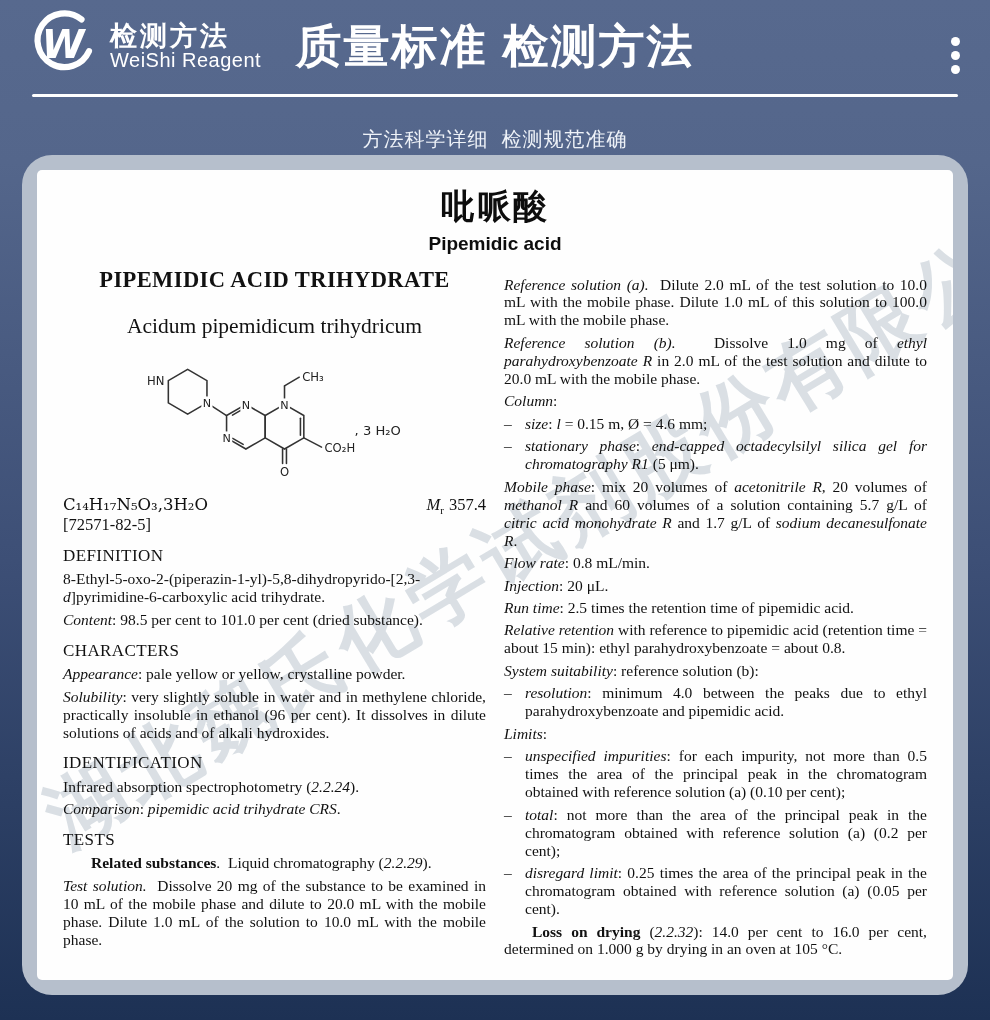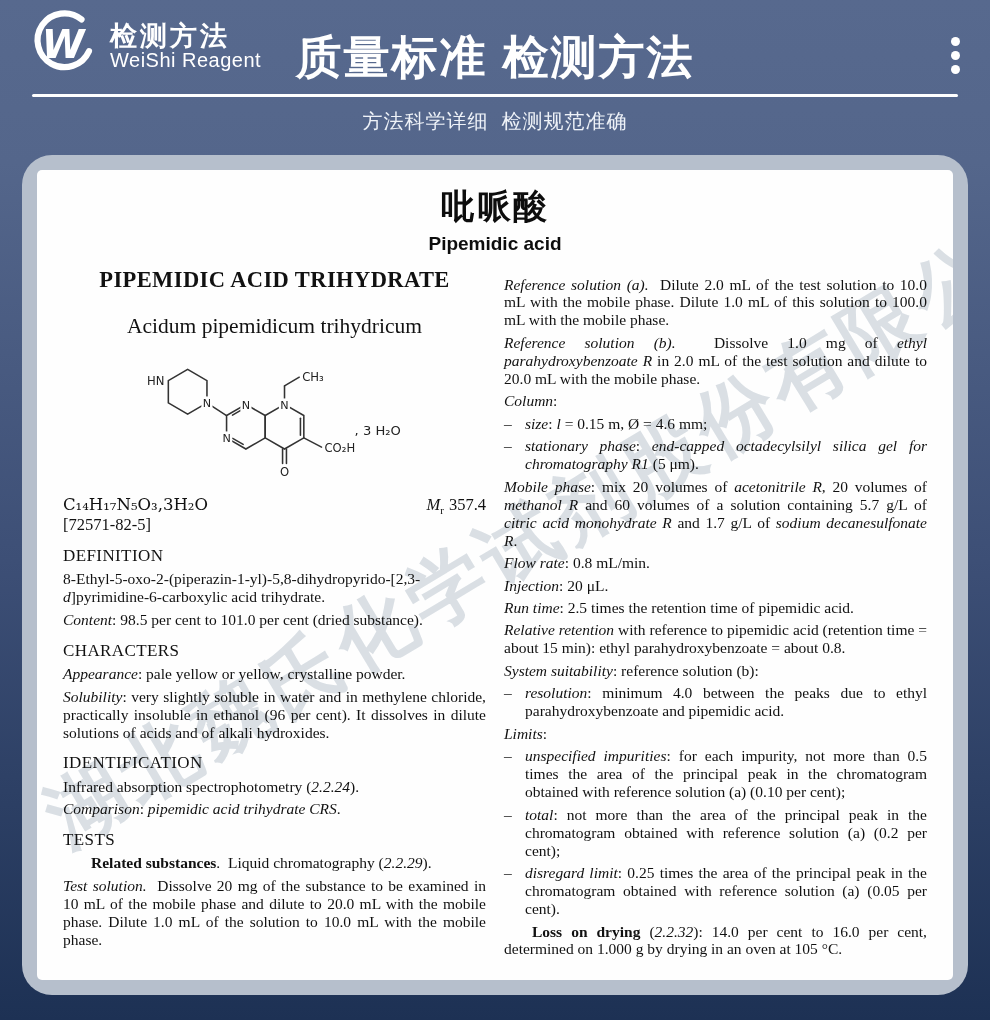--- a/index.html
+++ b/index.html
@@ -9,28 +9,28 @@
     font-family:"Liberation Sans","DejaVu Sans",sans-serif;
   }
   
   .header{position:absolute;top:0;left:0;width:990px;height:96px;}
   .brand{position:absolute;left:26px;top:8px;display:flex;align-items:center;}
   .brand svg{display:block;}
   .brand-text{margin-left:10px;color:#fff;}
   .brand-cn{font-size:27px;font-weight:bold;letter-spacing:3px;line-height:30px;}
   .brand-en{font-size:20px;letter-spacing:0.5px;line-height:18px;}
   .page-title{
-    position:absolute;left:0;right:0;top:18px;margin:11px;text-align:center;
+    position:absolute;left:0;right:0;top:18px;margin:0;text-align:center;
     color:#fff;font-size:46px;font-weight:bold;letter-spacing:2px;line-height:56px;
   }
   .dots{position:absolute;right:30px;top:32px;cursor:pointer;}
   .dots span{display:block;width:9px;height:9px;border-radius:50%;background:#fff;margin:5px 0;}
   .header-rule{position:absolute;left:32px;right:32px;top:94px;height:3px;background:#fff;border-radius:2px;}
   .subtitle{
-    position:absolute;top:108px;left:0;right:0;text-align:center;
+    position:absolute;top:126px;left:0;right:0;text-align:center;
     color:#eef2f8;font-size:20px;letter-spacing:1px;white-space:pre;
   }
   
   .card{
     position:absolute;left:22px;right:22px;top:155px;bottom:25px;
     background:#b6bfcc;border-radius:30px;
   }
   .doc{
     position:absolute;left:15px;right:15px;top:15px;bottom:15px;
     background:#fefefe;border-radius:5px;overflow:hidden;

